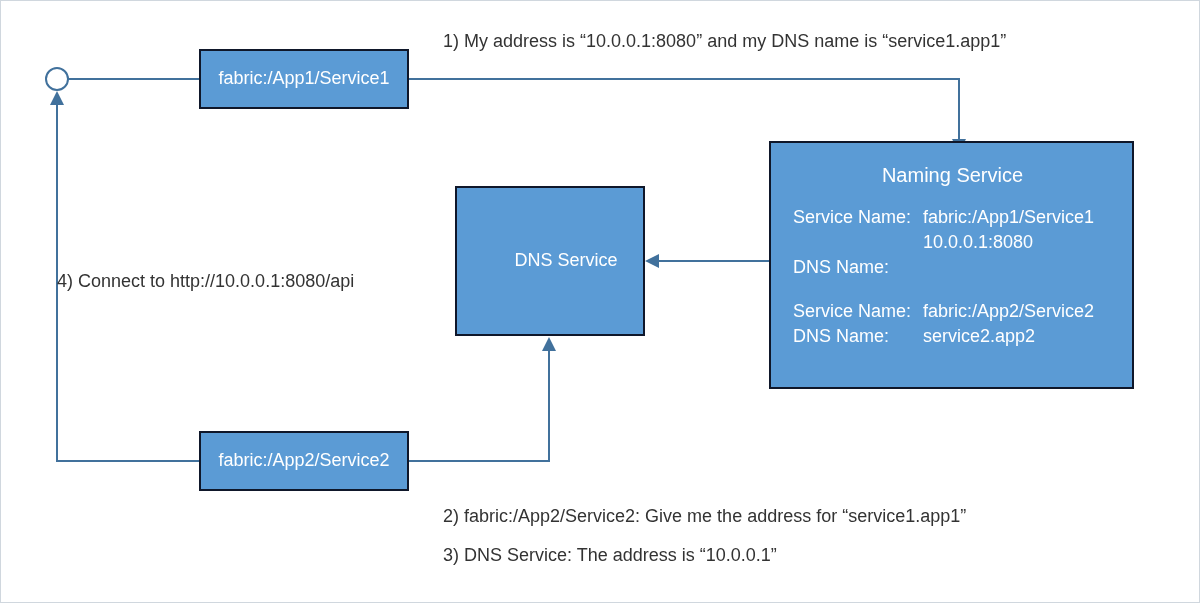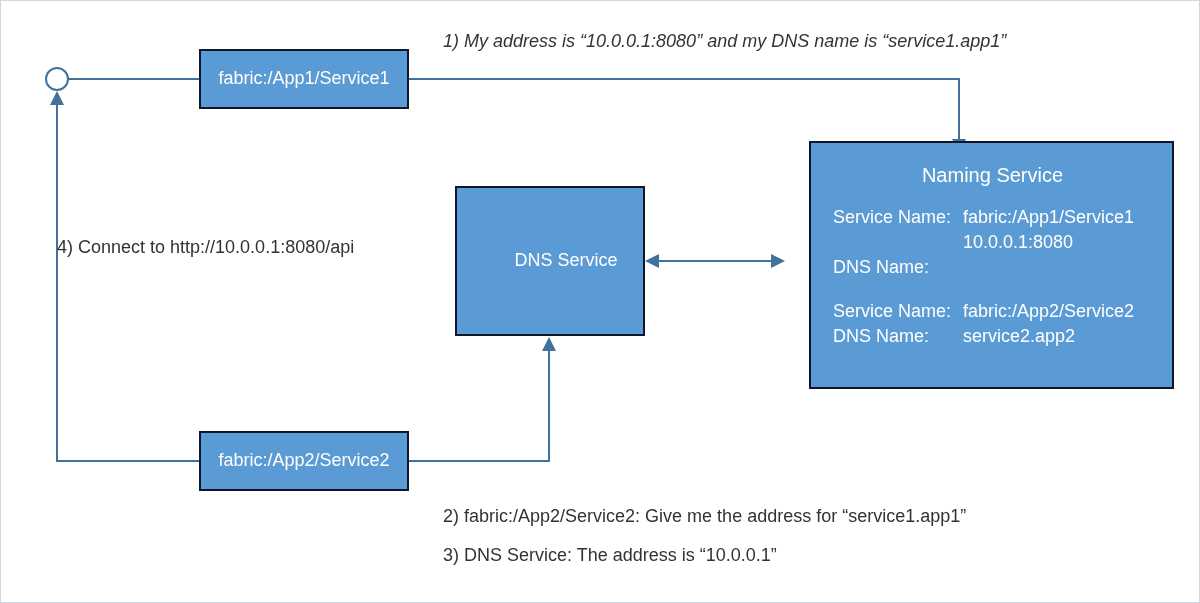--- a/index.html
+++ b/index.html
@@ -113,21 +113,21 @@
   </div>
 
   <div class="box center-text" style="left:198px; top:430px; width:210px; height:60px;">
     <span>fabric:/App2/Service2</span>
   </div>
 
   <div class="box center-text" style="left:454px; top:185px; width:190px; height:150px;padding-left:32px;">
     <span>DNS Service</span>
   </div>
 
-  <div class="box naming-box" style="left:808px; top:140px; width:365px; height:248px;">
+  <div class="box naming-box" style="left:768px; top:140px; width:365px; height:248px;">
     <div class="naming-title">Naming Service</div>
 
     <div class="naming-row">
       <div class="naming-label">Service Name:</div>
       <div class="naming-value">fabric:/App1/Service1</div>
     </div>
     <div class="naming-row">
       <div class="naming-label"></div>
       <div class="naming-value">10.0.0.1:8080</div>
     </div>
@@ -140,21 +140,21 @@
     <div class="naming-row">
       <div class="naming-label">Service Name:</div>
       <div class="naming-value">fabric:/App2/Service2</div>
     </div>
     <div class="naming-row">
       <div class="naming-label">DNS Name:</div>
       <div class="naming-value">service2.app2</div>
     </div>
   </div>
 
-  <div class="annotation" style="left:442px; top:30px;font-style:italic;">1) My address is “10.0.0.1:8080” and my DNS name is “service1.app1”</div>
+  <div class="annotation" style="left:442px; top:30px;">1) My address is “10.0.0.1:8080” and my DNS name is “service1.app1”</div>
 
-  <div class="annotation" style="left:56px; top:236px;">4) Connect to http://10.0.0.1:8080/api</div>
+  <div class="annotation" style="left:56px; top:270px;">4) Connect to http://10.0.0.1:8080/api</div>
 
   <div class="annotation" style="left:442px; top:505px;">2) fabric:/App2/Service2: Give me the address for “service1.app1”</div>
 
   <div class="annotation" style="left:442px; top:544px;">3) DNS Service: The address is “10.0.0.1”</div>
 
 </div>
 
 </body></html>

